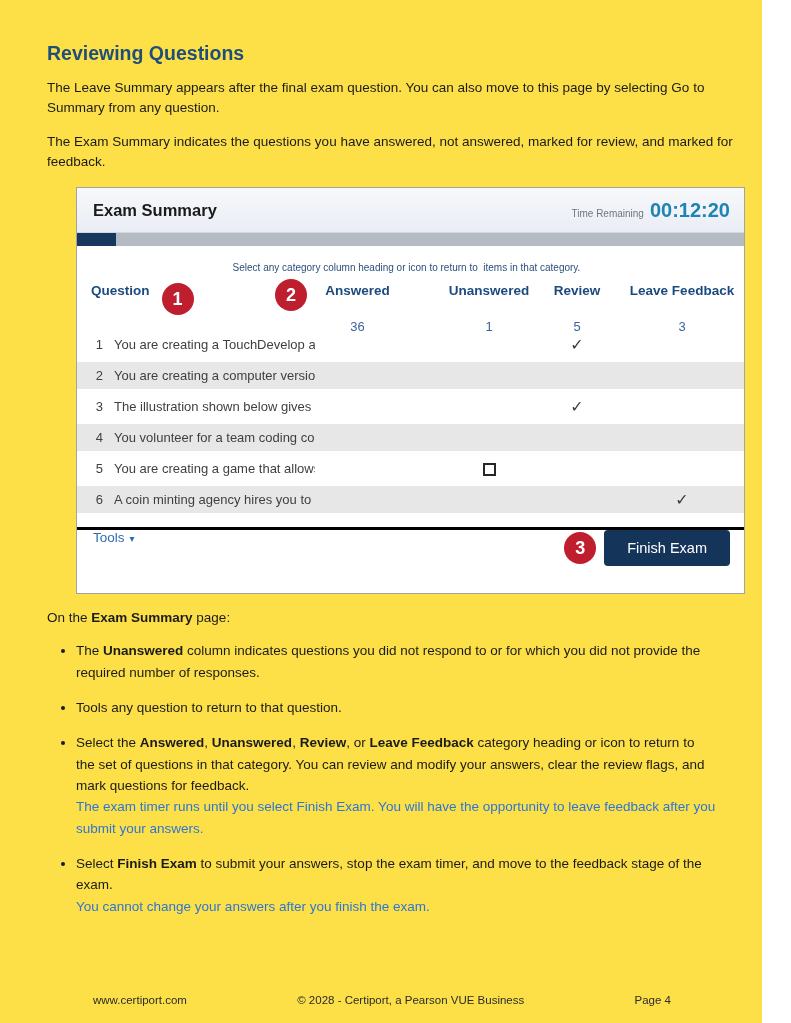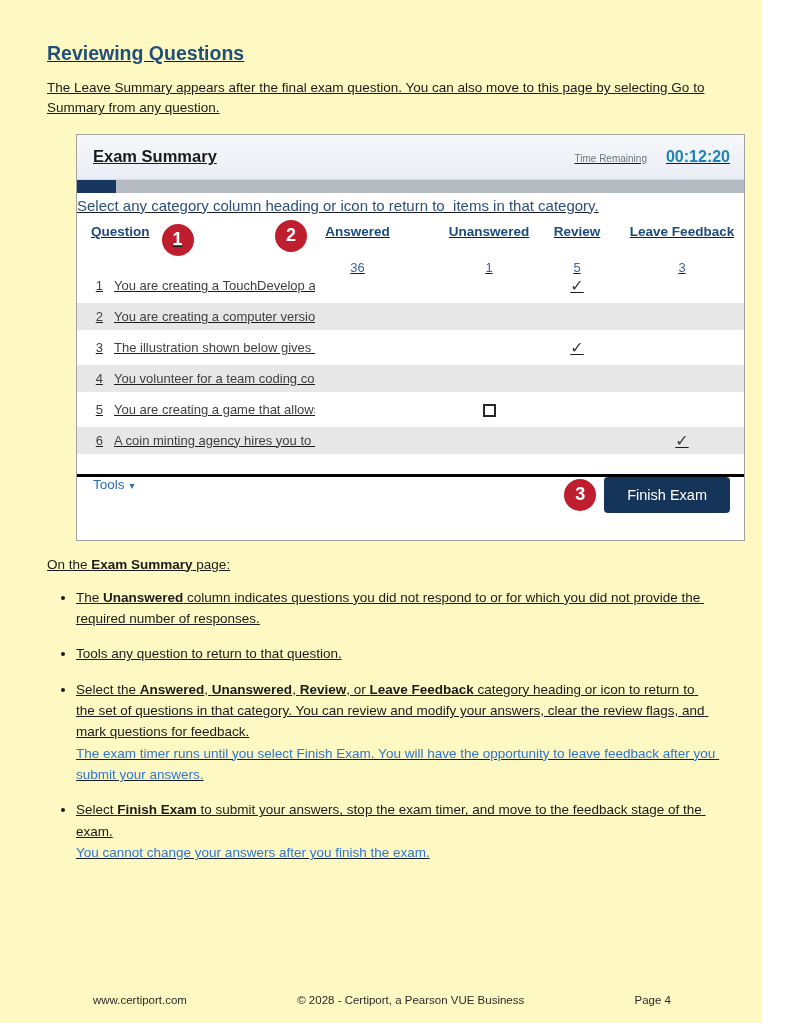--- a/index.html
+++ b/index.html
@@ -1,36 +1,36 @@
 <!DOCTYPE html>
 <html><head>
 <meta charset="utf-8">
 <style>
   * { margin: 0; padding: 0; box-sizing: border-box; }
   html, body { background: #ffffff; }
   body { width: 791px; height: 1023px; font-family: "Liberation Sans", sans-serif; color: #1c1c1c; }
-  .doc { position: relative; width: 762px; height: 1023px; background: #fef9c3; overflow: hidden; text-decoration: underline; }
+  .doc { position: relative; width: 762px; height: 1023px; background: #fde047; overflow: hidden; }
 
   .page-title { margin: 42px 0 0 47px; font-size: 19.5px; font-weight: bold; color: #1f4e79; }
   .para { width: 706px; margin: 13px 0 0 47px; font-size: 13.5px; line-height: 1.5; color: #1b1b1b; }
 
   
   .shot { position: relative; width: 669px; height: 407px; margin: 15px 0 0 76px;
           border: 1px solid #a3a3a3; background: #fff; }
   .shot-header { height: 45px; display: flex; align-items: center; justify-content: space-between;
                  padding: 0 14px 0 16px; background: linear-gradient(#f7f8fb, #e9edf4);
                  border-bottom: 1px solid #d2d8e0; }
   .shot-title { font-size: 16.5px; font-weight: bold; color: #1a1a1a; }
   .timer { display: flex; align-items: baseline; }
   .timer-label { font-size: 10px; color: #6f7581; }
-  .timer-value { font-size: 16px; font-weight: bold; color: #1d84b5; margin-left: 19px; }
+  .timer-value { font-size: 20px; font-weight: bold; color: #1d84b5; margin-left: 6px; }
   .progress { height: 13px; width: 100%; background: #b4bbc3; }
   .progress-fill { width: 39px; height: 100%; background: #17375e; }
-  .instruction { margin-top: 4px; text-align: left; padding-right: 8px;
-                 font-size: 15px; color: #2c4f7c; white-space: pre-wrap; }
+  .instruction { margin-top: 16px; text-align: center; padding-right: 8px;
+                 font-size: 10px; color: #2c4f7c; white-space: pre-wrap; }
 
   .col-headers { display: flex; align-items: flex-start; padding: 10px 3px 0 14px; height: 56px; }
   .q-head { flex: 1; display: flex; align-items: flex-start; }
   .q-head-label { font-size: 13.5px; font-weight: bold; color: #1b4a7e; cursor: pointer; }
   .callout { width: 32px; height: 32px; border-radius: 50%; background: #be1e2d; color: #fff;
              font-size: 18px; font-weight: bold; display: inline-flex; align-items: center;
              justify-content: center; flex: none; }
   .q-head .callout { margin-left: 12px; }
   .cat-col { text-align: center; }
   .cat-label { font-size: 13.5px; font-weight: bold; color: #1b4a7e; cursor: pointer; }
@@ -78,20 +78,21 @@
                  align-items: center; justify-content: space-between;
                  padding: 0 91px 0 93px; font-size: 11.5px; color: #2b2b2b; }
 </style>
 </head>
 <body>
 
 <div class="doc">
 
   <h1 class="page-title">Reviewing Questions</h1>
   <p class="para">The Leave Summary appears after the final exam question. You can also move to this page by selecting Go to Summary from any question.</p>
+  <p class="para">The Exam Summary indicates the questions you have answered, not answered, marked for review, and marked for feedback.</p>
 
   <div class="shot">
 
     <div class="shot-header">
       <span class="shot-title">Exam Summary</span>
       <span class="timer">
         <span class="timer-label">Time Remaining</span>
         <span class="timer-value">00:12:20</span>
       </span>
     </div>

